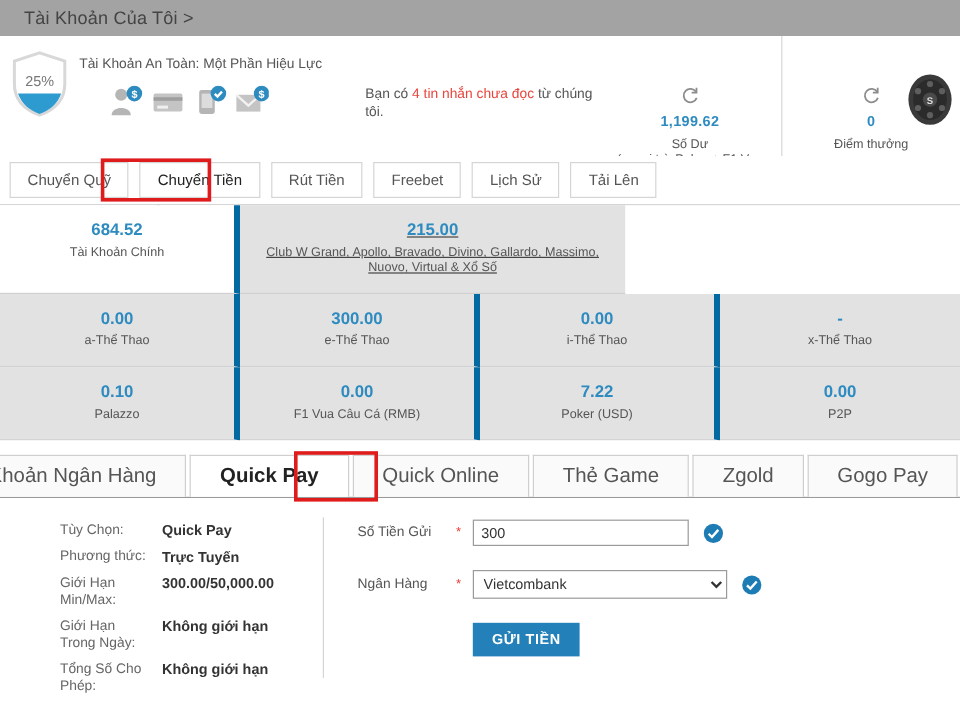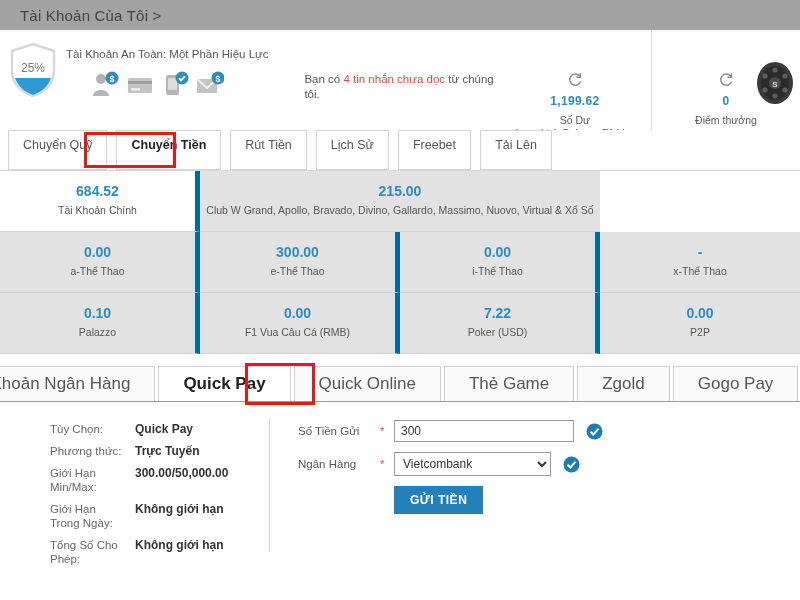--- a/index.html
+++ b/index.html
@@ -53,30 +53,30 @@
   .bal-block { border-right: 1px solid #d8d8d8; width: 155px; }
   .pts-block { width: 150px; }
   .refresh { display: block; margin: 0 auto 6px; }
   .bal-num { font-size: 12px; color: #2e8bc0; font-weight: bold; letter-spacing: .3px; }
   .bal-lbl { font-size: 10.5px; color: #555; line-height: 13px; margin-top: 6px; padding: 0 6px; }
   .wheel { position: absolute; right: 4px; top: 30px; }
 
   
   .tabbar {
     height: 40px; background: #fff;
-    display: flex; gap: 9px;
+    display: flex; align-items: center; gap: 9px;
     padding-left: 8px; position: relative;
   }
   .tab {
     border: 1px solid #d5d5d5; background: #fff;
     font-size: 12.5px; color: #555;
     padding: 7px 14px; min-width: 72px; text-align: center;
     white-space: nowrap; cursor: pointer;
   }
-  .tab.active { color: #222; font-weight: bold; }
+  .tab.active { color: #222; font-weight: normal; }
   .tab-hl {
     position: absolute; left: 84px; top: 2px;
     width: 92px; height: 36px;
     border: 3px solid #e01b1b; pointer-events: none;
   }
   .caret {
     position: absolute; left: 123px; top: 40px;
     width: 0; height: 0;
     border-left: 9px solid transparent; border-right: 9px solid transparent;
     border-bottom: 9px solid #c9c9c9;
@@ -89,21 +89,21 @@
     text-align: center; padding: 12px 6px 14px;
     border-right: 5px solid #0369a1;
     border-bottom: 1px solid #d0d0d0;
     position: relative;
   }
   .cell:last-child { border-right: none; }
   .cell .v { font-size: 14px; color: #2e8bc0; font-weight: bold; }
   .cell .l { font-size: 10.5px; color: #555; margin-top: 5px; line-height: 13px; }
   .r1 .c1 { width: 200px; background: #fff; }
   .r1 .c2 { width: 200px; background: #fff; }
-  .r1 .c3 { width: 400px; background: #e2e2e2; }
+  .r1 .c3 { width: 321px; background: #e2e2e2; text-decoration: underline; }
   .r2 .cell, .r3 .cell { width: 200px; background: #e2e2e2; }
   .lock { display: block; margin: 0 auto 2px; }
 
   
   .paybar {
     height: 48px; background: #fff;
     display: flex; align-items: flex-end; justify-content: center;
     position: relative; border-bottom: 1px solid #9a9a9a;
     padding-bottom: 0;
   }
@@ -121,30 +121,30 @@
 
   
   .formarea { display: flex; padding-top: 16px; height: 150px; }
   .f-left { width: 270px; padding-left: 50px; border-right: 1px solid #d5d5d5; }
   .f-left table { border-collapse: collapse; }
   .f-left td { font-size: 11.5px; color: #666; padding: 4px 0; vertical-align: top; }
   .f-left td.lab { width: 85px; line-height: 14px; padding-right: 8px; }
   .f-left td.val { font-weight: bold; color: #333; font-size: 12px; white-space: nowrap; }
 
   .f-right { padding-left: 28px; padding-top: 2px; }
-  .frow { display: flex; align-items: center; margin-bottom: 10px; }
+  .frow { display: flex; align-items: center; margin-bottom: 20px; }
   .frow .flabel { width: 82px; font-size: 11.5px; color: #555; }
   .frow .star { color: #e8453c; font-size: 11px; width: 14px; }
   .finput {
     width: 180px; height: 22px; border: 1px solid #9a9a9a;
     font-size: 12px; color: #333; padding: 0 6px;
     font-family: "Liberation Sans", sans-serif; background: #fff;
   }
   .fselect {
-    width: 157px; height: 24px; border: 1px solid #9a9a9a;
+    width: 212px; height: 24px; border: 1px solid #9a9a9a;
     font-size: 12px; color: #333; padding: 0 4px; background: #fff;
     font-family: "Liberation Sans", sans-serif;
   }
   .check { margin-left: 12px; }
   .submit {
     margin-left: 96px; background: #2380b8; color: #fff;
     border: none; font-size: 12px; font-weight: bold;
     padding: 7px 16px; letter-spacing: .5px; cursor: pointer;
     font-family: "Liberation Sans", sans-serif;
   }
@@ -245,22 +245,22 @@
       <circle cx="21" cy="36" r="2.6" fill="#5e5e5e"></circle>
       <circle cx="11" cy="30" r="2.6" fill="#5e5e5e"></circle>
       <circle cx="11" cy="16" r="2.6" fill="#5e5e5e"></circle>
     </svg>
   </div>
 
   <div class="tabbar">
     <div class="tab">Chuyển Quỹ</div>
     <div class="tab active">Chuyển Tiền</div>
     <div class="tab">Rút Tiền</div>
+    <div class="tab">Freebet</div>
     <div class="tab">Lịch Sử</div>
-    <div class="tab">Freebet</div>
     <div class="tab">Tải Lên</div>
     <div class="tab-hl"></div>
     <div class="caret"></div>
   </div>
 
   <div class="grid">
 
     <div class="grow r1">
       <div class="cell c1">
         <div class="v">684.52</div>

